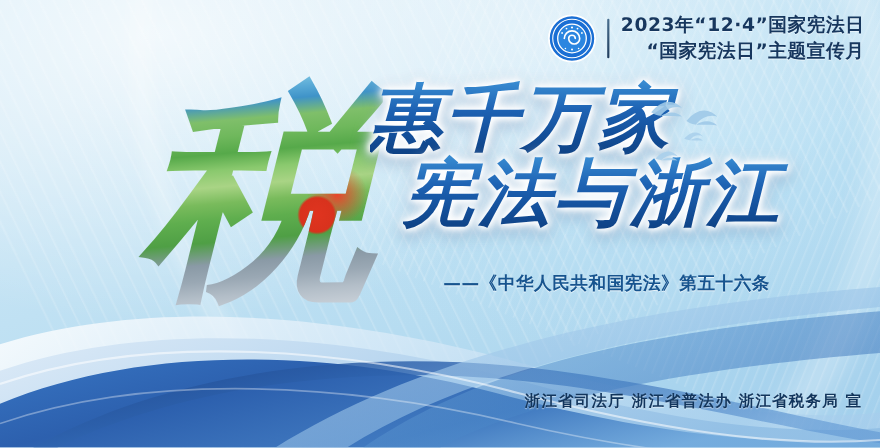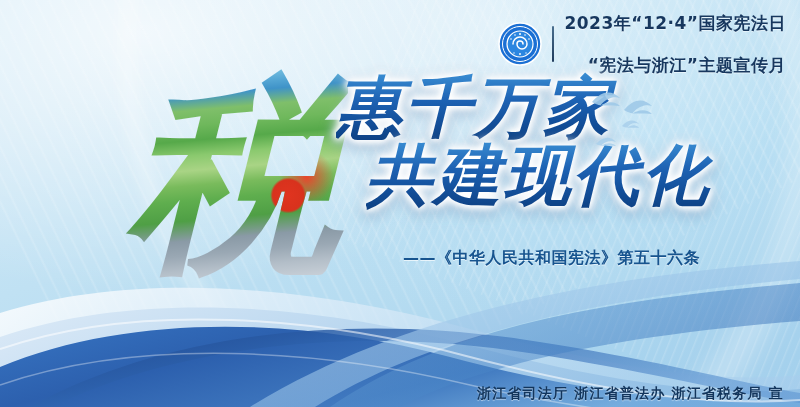--- a/index.html
+++ b/index.html
@@ -121,21 +121,21 @@
   .header-divider {
     width: 2px;
     height: 36px;
     background: linear-gradient(to bottom, #4a6f8f, #203c5c);
     border-radius: 1px;
     flex: 0 0 2px;
   }
   .header-text {
     display: flex;
     flex-direction: column;
-    gap: 20px;
+    gap: 2px;
     color: #17375e;
     font-family: "DejaVu Sans", "Liberation Sans", sans-serif;
     font-weight: bold;
     font-size: 17px;
     line-height: 22px;
     letter-spacing: 0.5px;
     text-align: right;
     white-space: nowrap;
     text-shadow: 0 1px 0 rgba(255,255,255,0.5);
   }
@@ -261,21 +261,21 @@
     letter-spacing: 0.5px;
     text-align: right;
     padding-right: 4px;
     text-shadow: 0 1px 0 rgba(255,255,255,0.65);
   }
 
   
   .footer {
     position: absolute;
     right: 16px;
-    bottom: 4px;
+    bottom: 33px;
     font-family: "DejaVu Sans", "Liberation Sans", sans-serif;
     font-size: 14px;
     font-weight: bold;
     letter-spacing: 1.2px;
     color: #12355c;
     white-space: nowrap;
     text-shadow: 0 1px 1px rgba(255,255,255,0.55);
     text-align: right;
   }
 </style>
@@ -354,32 +354,32 @@
       <circle cx="17" cy="13" r="0.8" fill="#ffffff"></circle>
       <circle cx="31" cy="17" r="0.8" fill="#ffffff"></circle>
       <circle cx="13" cy="17" r="0.8" fill="#ffffff"></circle>
       <circle cx="22" cy="32" r="0.9" fill="#ffffff"></circle>
       <circle cx="16" cy="31" r="0.7" fill="#ffffff"></circle>
       <circle cx="28" cy="31" r="0.7" fill="#ffffff"></circle>
     </svg>
     <div class="header-divider"></div>
     <div class="header-text">
       <span>2023年“12·4”国家宪法日</span>
-      <span>“宪法与浙江”主题宣传月</span>
+      <span>“国家宪法日”主题宣传月</span>
     </div>
   </div>
 
   <div class="tax-char">
     <div class="tax-outline">税</div>
     <div class="tax-glyph">税</div>
   </div>
 
   <div class="title-block">
     <div class="title-line title-line-1">惠千万家</div>
-    <div class="title-line title-line-2">共建现代化</div>
+    <div class="title-line title-line-2">宪法与浙江</div>
   </div>
 
   <svg class="birds" viewBox="0 0 130 84">
     <path d="M4 16 C14 4 24 4 32 12 C26 10 18 12 12 20 C20 14 28 16 32 20 C24 18 12 22 4 16 Z" fill="#9fc9e8" opacity="0.9"></path>
     <path d="M36 24 C46 12 56 12 64 20 C58 18 50 20 44 28 C52 22 60 24 64 28 C56 26 44 30 36 24 Z" fill="#9fc9e8" opacity="0.9"></path>
     <path d="M34 40 C40 33 47 33 51 38 C47 36 42 37 39 42 C44 38 49 39 51 42 C46 41 39 43 34 40 Z" fill="#a8cfeb" opacity="0.85"></path>
     <path d="M8 58 C15 50 23 50 28 56 C23 54 17 55 13 60 C19 56 25 57 28 60 C22 59 14 61 8 58 Z" fill="#a8cfeb" opacity="0.85"></path>
   </svg>
 
   <div class="subtitle">

